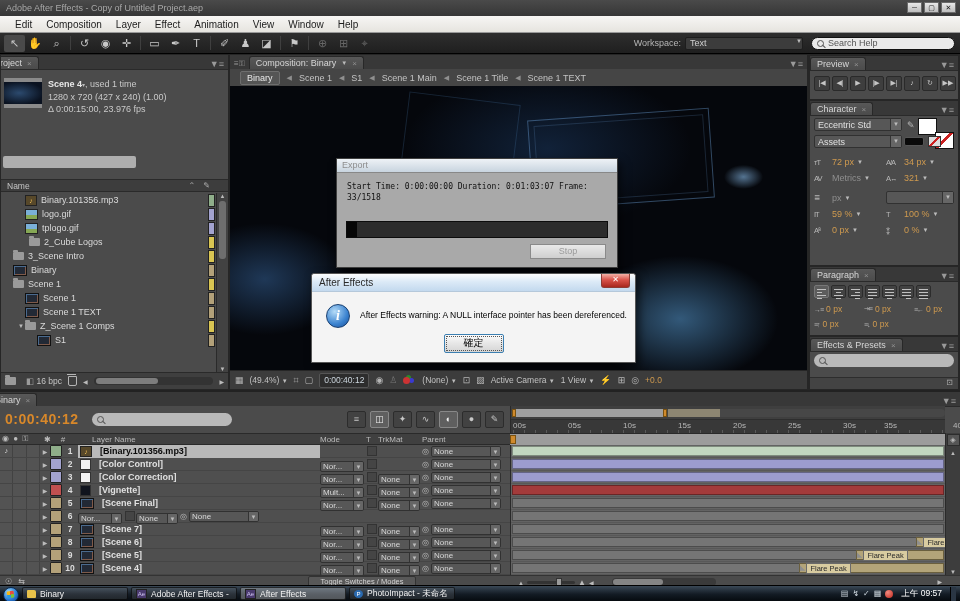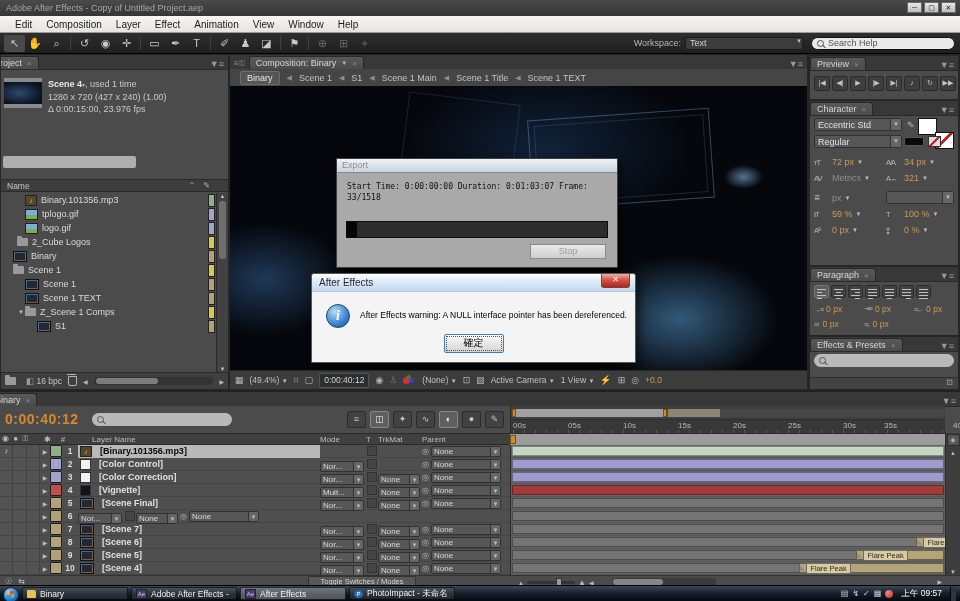--- a/index.html
+++ b/index.html
@@ -340,33 +340,39 @@
     <div class="prows" id="prows">
         <div class="prow" style="padding-left: 16px;">
           <span class="disc"></span>
           <span class="pic ic-audio">♪</span>
           <span>Binary.101356.mp3</span>
           <span class="chip" style="background: rgb(143, 174, 138);"></span>
         </div>
         <div class="prow" style="padding-left: 16px;">
           <span class="disc"></span>
           <span class="pic ic-image"></span>
-          <span>tplogo.gif</span>
+          <span>logo.gif</span>
           <span class="chip" style="background: rgb(163, 163, 207);"></span>
         </div>
         <div class="prow" style="padding-left: 16px;">
           <span class="disc"></span>
           <span class="pic ic-image"></span>
-          <span>logo.gif</span>
+          <span>tplogo.gif</span>
           <span class="chip" style="background: rgb(163, 163, 207);"></span>
         </div>
-        <div class="prow" style="padding-left: 8px; justify-content: center;">
+        <div class="prow" style="padding-left: 20px; justify-content: center;">
           <span class="disc"></span>
           <span class="pic ic-folder"></span>
           <span>2_Cube Logos</span>
+          <span class="chip" style="background: rgb(217, 197, 82);"></span>
+        </div>
+        <div class="prow" style="padding-left: 4px;">
+          <span class="disc"></span>
+          <span class="pic ic-folder"></span>
+          <span>3_Scene Intro</span>
           <span class="chip" style="background: rgb(217, 197, 82);"></span>
         </div>
         <div class="prow" style="padding-left: 4px;">
           <span class="disc"></span>
           <span class="pic ic-comp"></span>
           <span>Binary</span>
           <span class="chip" style="background: rgb(179, 161, 121);"></span>
         </div>
         <div class="prow" style="padding-left: 4px;">
           <span class="disc"></span>
@@ -521,21 +527,21 @@
         </div>
       <div class="crow" style="top:17px;">
         <span class="cdd">
             <span>Eccentric Std</span>
             <span class="dda">▼</span>
           </span>
         <span class="eyedrop">✎</span>
       </div>
       <div class="crow" style="top:34px;">
         <span class="cdd">
-            <span>Regular</span>
+            <span>Assets</span>
             <span class="dda">▼</span>
           </span>
       </div>
       <span class="swatches">
         <span class="fillsw"></span>
         <span class="strokesw"></span>
       </span>
       <span class="bwchip"></span>
       <span class="minislash"></span>
       <div class="crow" style="top:56px;">

